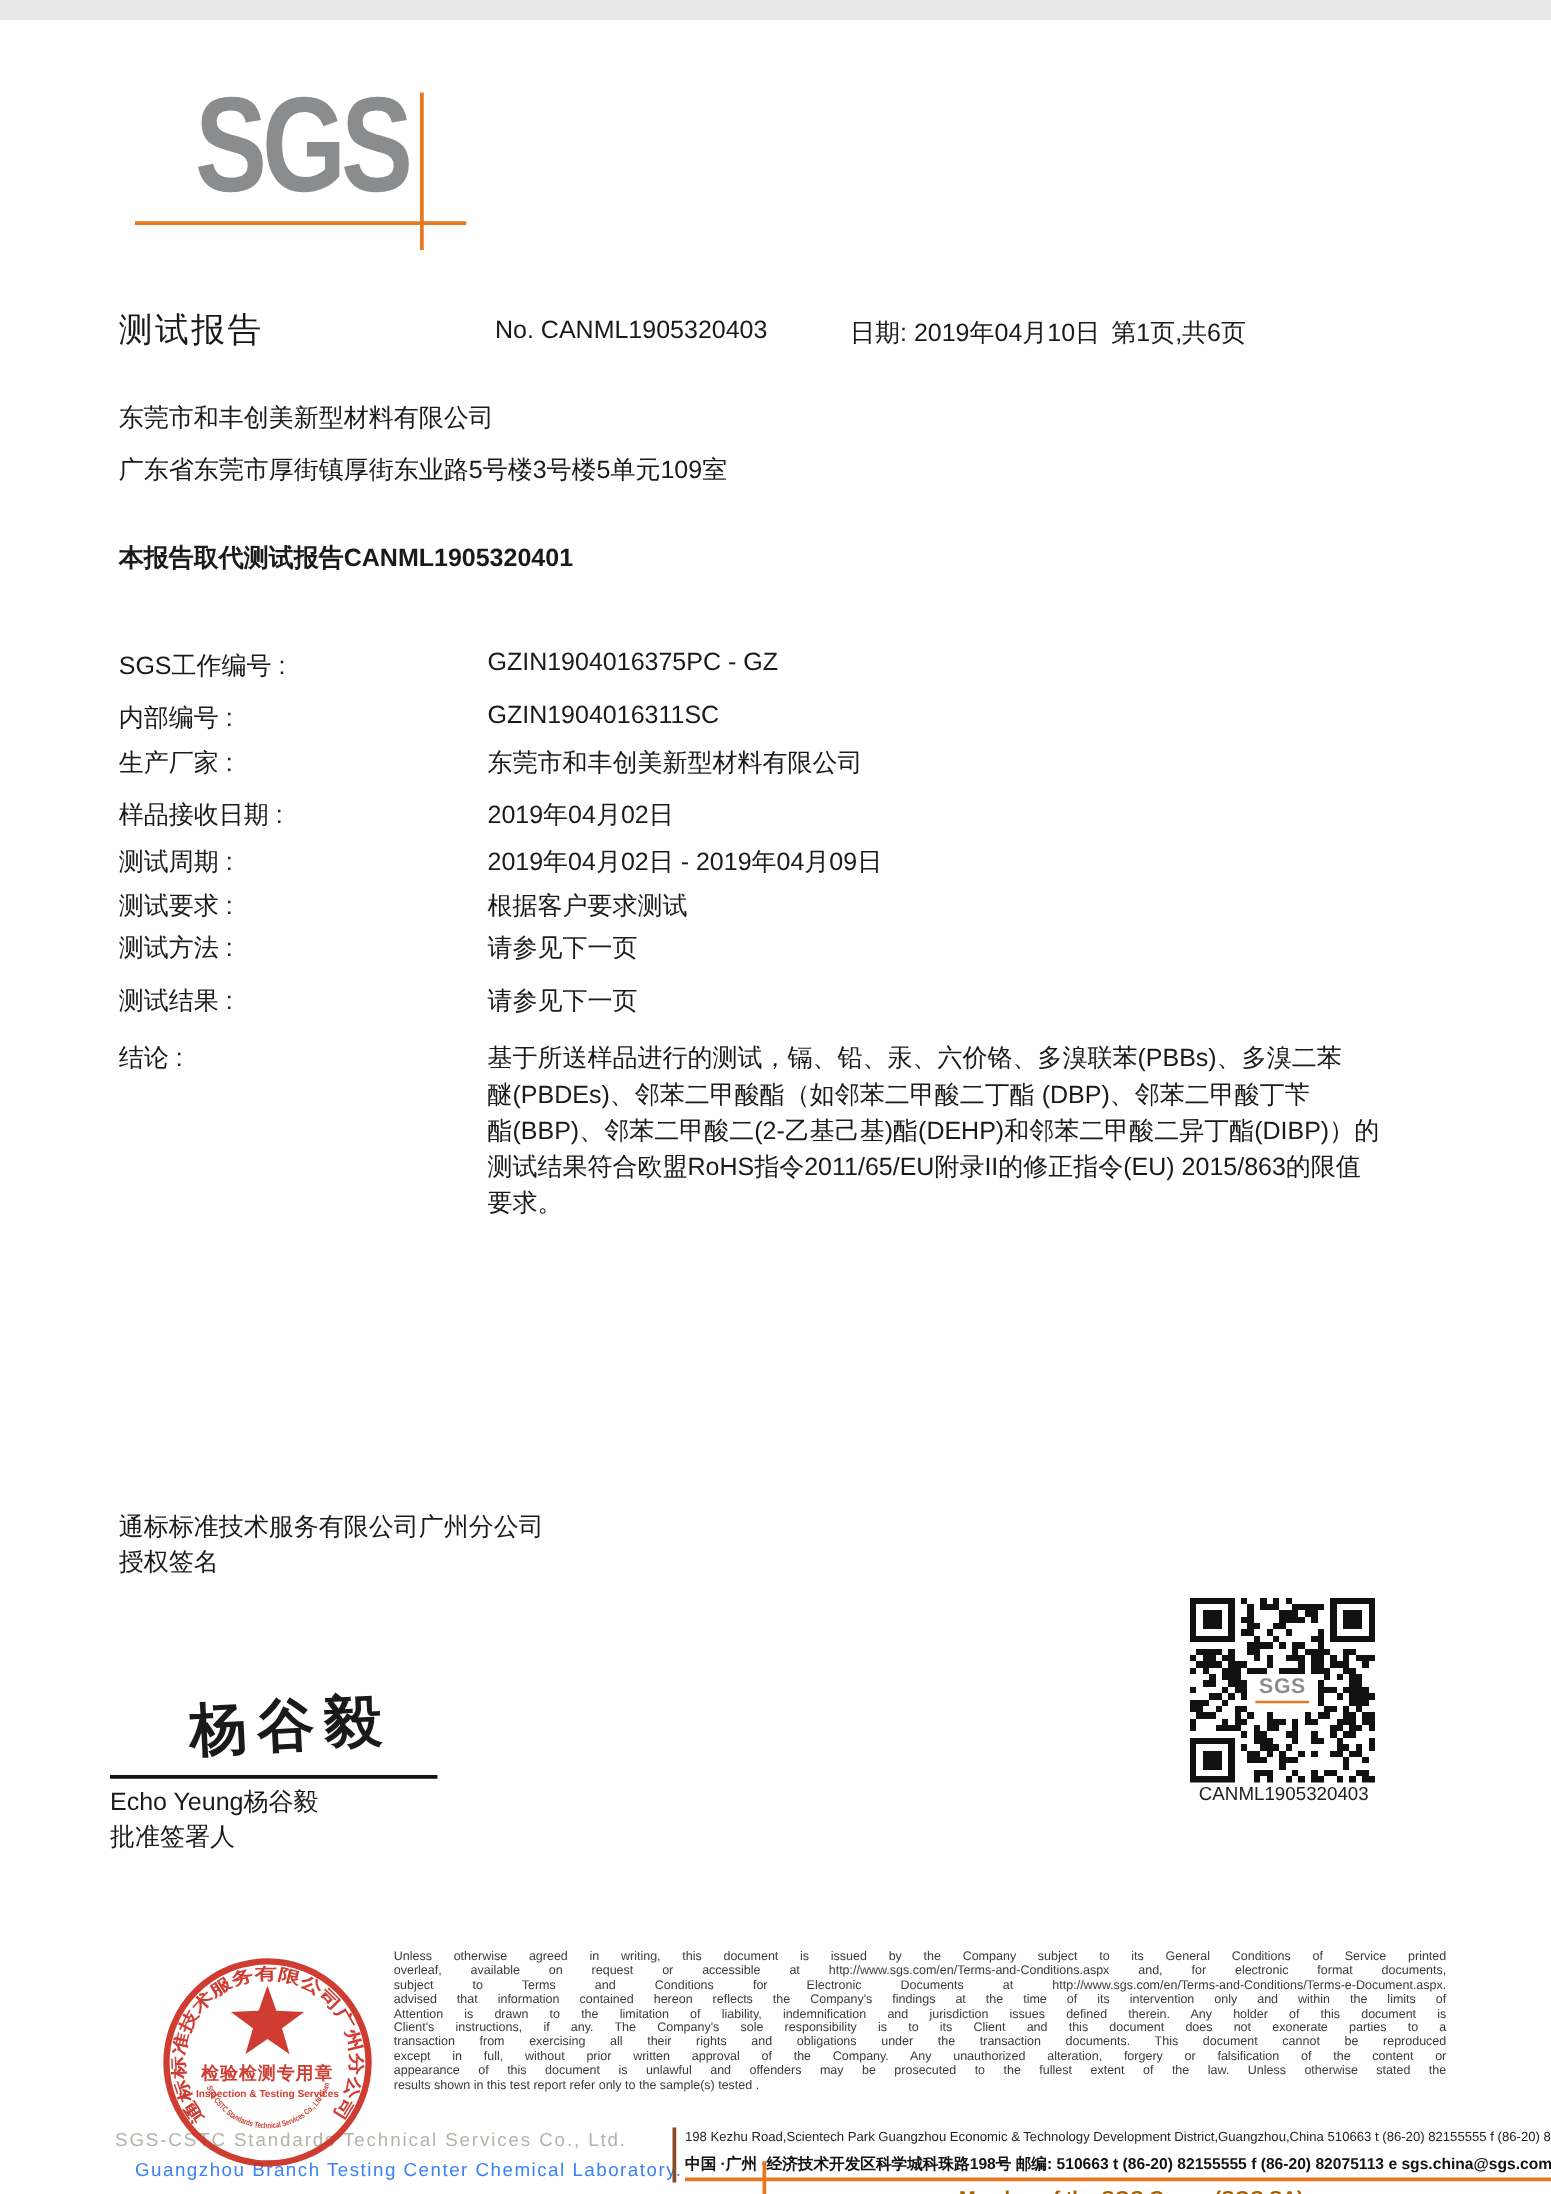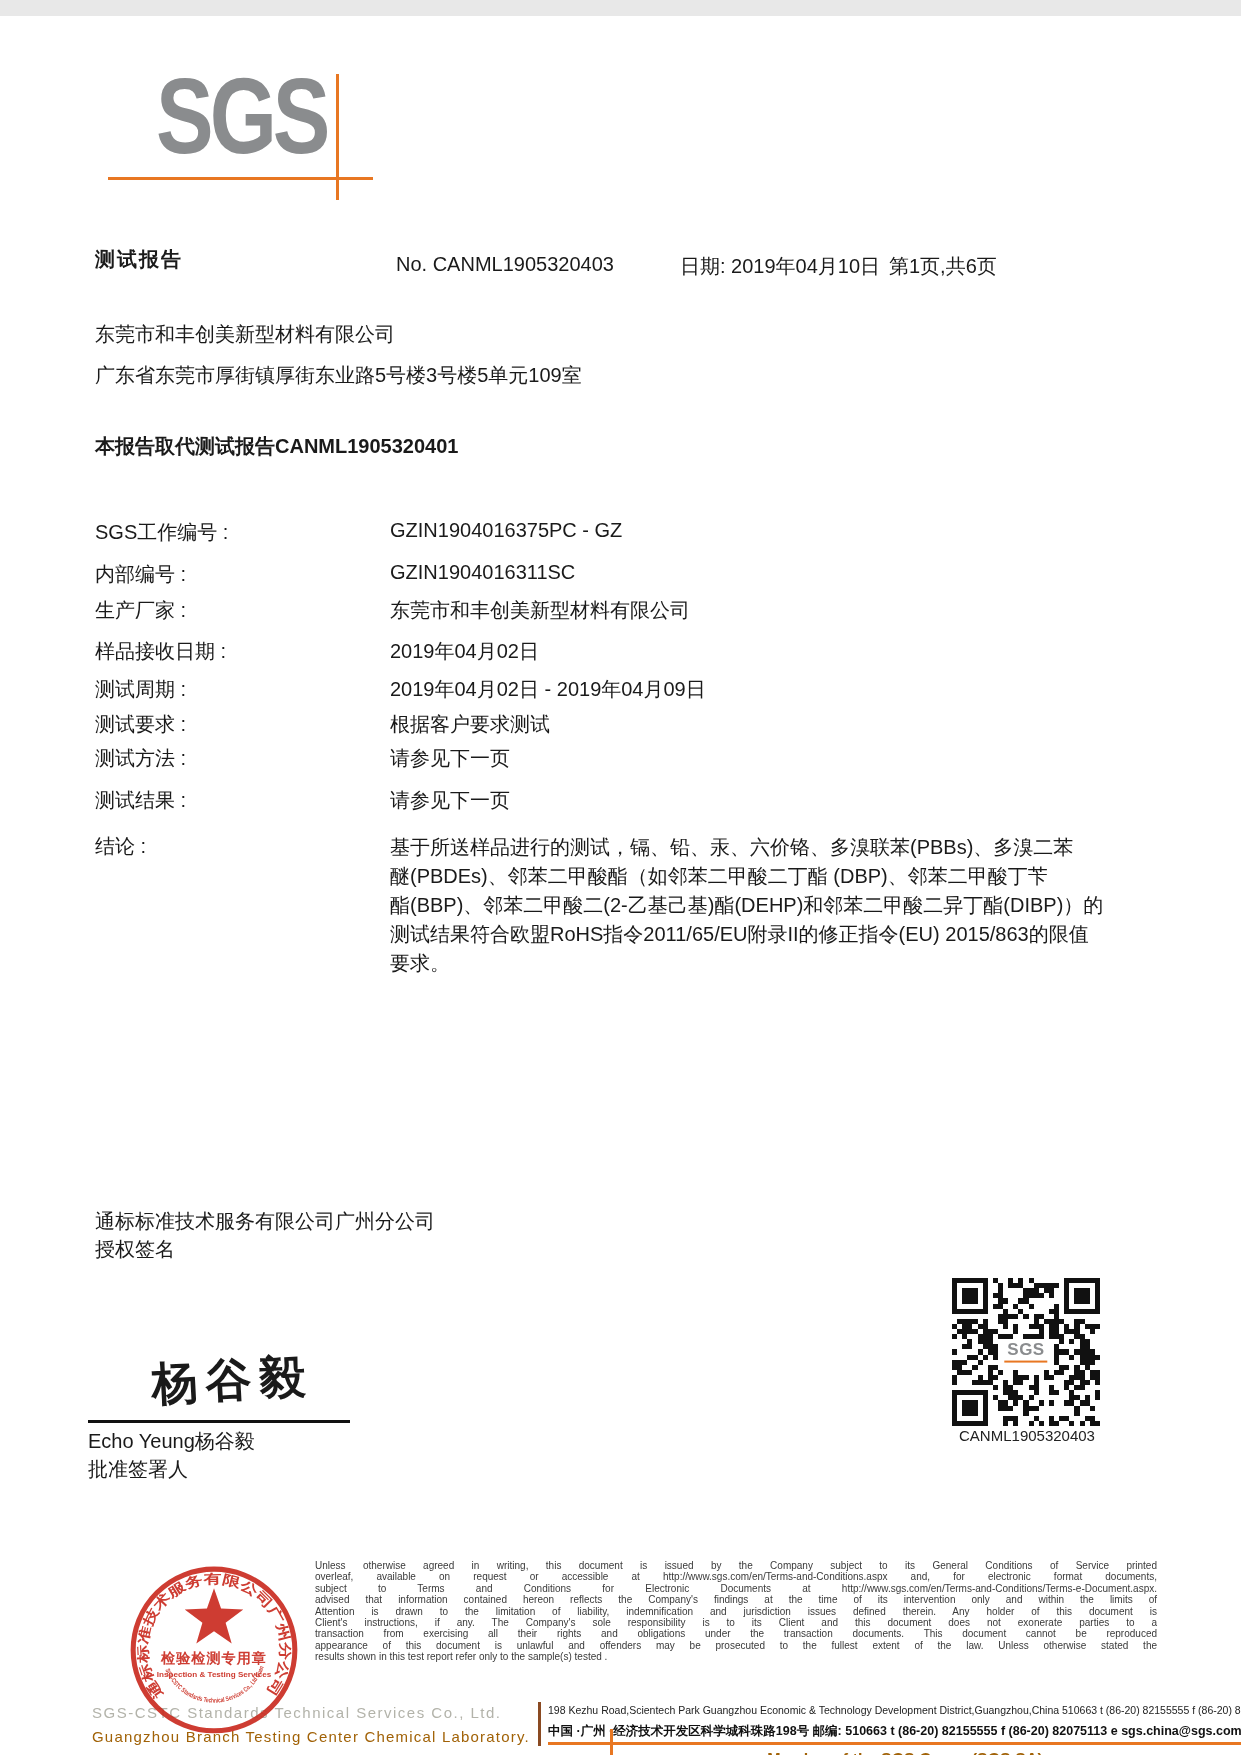--- a/index.html
+++ b/index.html
@@ -8,21 +8,21 @@
   .abs{position:absolute;}
   .nw{white-space:nowrap;}
 
   
   .sgs-logo{left:156px;top:46px;font-size:108px;font-weight:bold;color:#8a8c8e;
             letter-spacing:-5px;transform:scaleX(0.80);transform-origin:left top;line-height:1;}
   .logo-hline{left:108px;top:161px;width:265px;height:3px;background:#e87722;}
   .logo-vline{left:336px;top:58px;width:3px;height:126px;background:#e87722;}
 
   
-  .doc-title{left:95px;top:230px;font-size:20px;font-weight:bold;letter-spacing:2px;}
+  .doc-title{left:95px;top:230px;font-size:27px;font-weight:normal;letter-spacing:2px;}
   .report-no{left:396px;top:237px;font-size:20px;}
   .report-date{left:680px;top:237px;font-size:20px;}
   .page-info{left:889px;top:237px;font-size:20px;}
 
   .applicant-name{left:95px;top:305px;font-size:20px;}
   .applicant-addr{left:95px;top:346px;font-size:20px;}
   .replace-note{left:95px;top:417px;font-size:20px;font-weight:bold;}
   .sample-note{left:95px;top:459px;font-size:20px;}
 
   .frow{font-size:20px;}
@@ -49,21 +49,21 @@
   .qr-caption{left:942px;top:1411px;width:170px;text-align:center;font-size:15px;color:#222;}
 
   
   .disclaimer{left:315px;top:1544px;width:842px;font-size:10px;line-height:11.4px;color:#3a3a3a;}
   .disclaimer .jline{text-align:justify;text-align-last:justify;}
   .attention{left:315px;top:1660px;width:842px;font-size:10px;line-height:13px;
              font-weight:bold;color:#e0782a;}
   .attention .jline{text-align:justify;text-align-last:justify;}
 
   .co-gray1{left:92px;top:1688px;font-size:15px;color:#b3b3aa;letter-spacing:1.5px;}
-  .co-gray2{left:92px;top:1712px;font-size:15px;color:#a16207;letter-spacing:1.2px;}
+  .co-gray2{left:108px;top:1712px;font-size:15px;color:#3b82f6;letter-spacing:1.2px;}
 
   .addr-divider{left:538px;top:1686px;width:3px;height:44px;background:#8a4a22;}
   .addr-en{left:548px;top:1688px;font-size:10.5px;color:#222;}
   .addr-cn{left:548px;top:1707px;font-size:12.5px;font-weight:bold;color:#111;}
   .foot-rule{left:548px;top:1726px;width:693px;height:3px;background:#e87722;}
   .foot-tick{left:610px;top:1713px;width:3px;height:28px;background:#e87722;}
   .member{left:655px;top:1735px;width:500px;text-align:center;font-size:16px;font-weight:bold;color:#a16207;}
 
   
   .stamp{left:118px;top:1540px;width:192px;height:192px;opacity:0.9;z-index:5;}
@@ -514,20 +514,21 @@
   <div class="abs qr-caption nw">CANML1905320403</div>
 
   <div class="abs disclaimer">
     <div class="jline">Unless otherwise agreed in writing, this document is issued by the Company subject to its General Conditions of Service printed</div>
     <div class="jline">overleaf, available on request or accessible at http://www.sgs.com/en/Terms-and-Conditions.aspx and, for electronic format documents,</div>
     <div class="jline">subject to Terms and Conditions for Electronic Documents at http://www.sgs.com/en/Terms-and-Conditions/Terms-e-Document.aspx.</div>
     <div class="jline">advised that information contained hereon reflects the Company's findings at the time of its intervention only and within the limits of</div>
     <div class="jline">Attention is drawn to the limitation of liability, indemnification and jurisdiction issues defined therein. Any holder of this document is</div>
     <div class="jline">Client's instructions, if any. The Company's sole responsibility is to its Client and this document does not exonerate parties to a</div>
     <div class="jline">transaction from exercising all their rights and obligations under the transaction documents. This document cannot be reproduced</div>
+    <div class="jline">except in full, without prior written approval of the Company. Any unauthorized alteration, forgery or falsification of the content or</div>
     <div class="jline">appearance of this document is unlawful and offenders may be prosecuted to the fullest extent of the law. Unless otherwise stated the</div>
     <div>results shown in this test report refer only to the sample(s) tested .</div>
   </div>
 
   <div class="abs co-gray1 nw">SGS-CSTC Standards Technical Services Co., Ltd.</div>
   <div class="abs co-gray2 nw">Guangzhou Branch Testing Center Chemical Laboratory.</div>
   <div class="abs addr-divider"></div>
   <div class="abs addr-en nw">198 Kezhu Road,Scientech Park Guangzhou Economic &amp; Technology Development District,Guangzhou,China 510663   t (86-20) 82155555   f (86-20) 82075113   www.sgsgroup.com.cn</div>
   <div class="abs addr-cn nw">中国 ·广州 ·经济技术开发区科学城科珠路198号        邮编: 510663   t (86-20) 82155555   f (86-20) 82075113   e sgs.china@sgs.com</div>
   <div class="abs foot-rule"></div>

